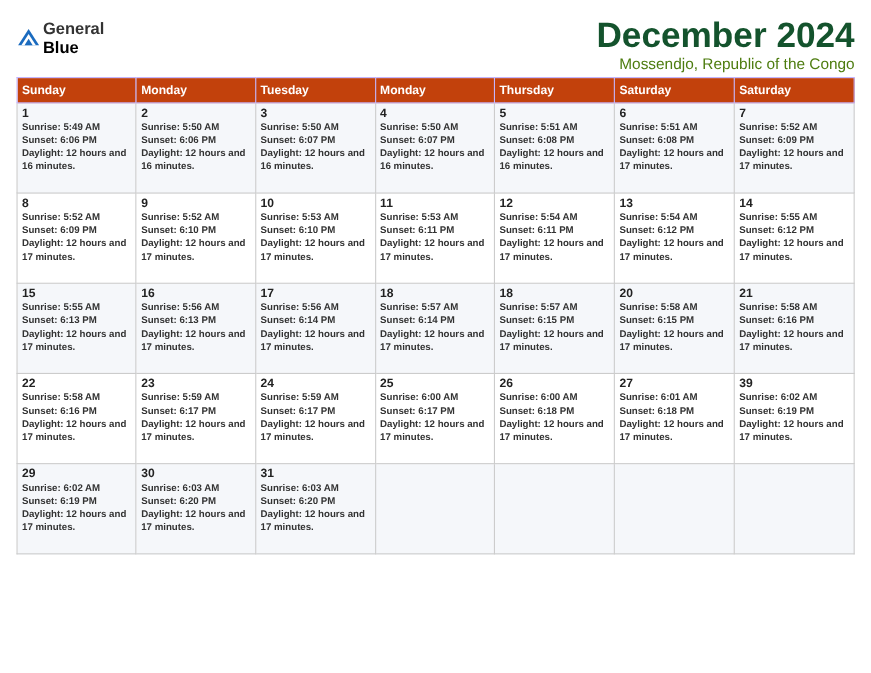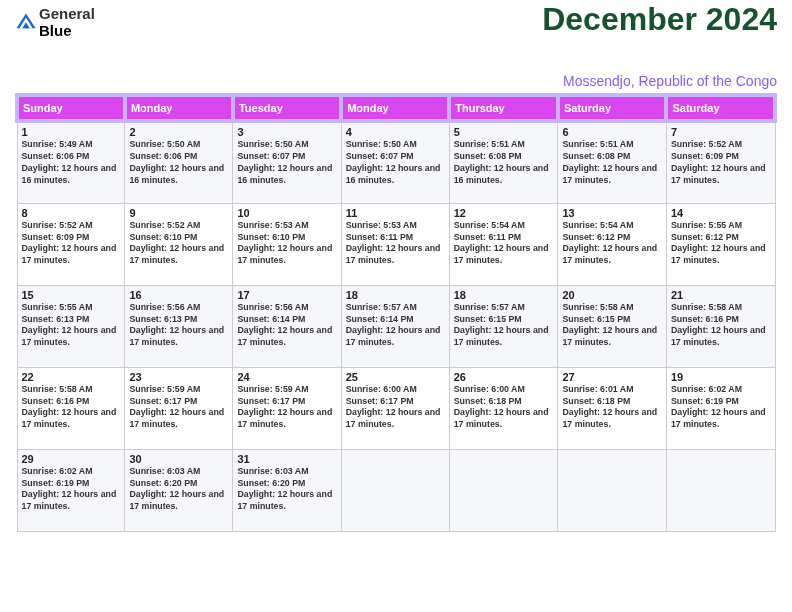--- a/index.html
+++ b/index.html
@@ -5,21 +5,21 @@
     * { margin: 0; padding: 0; box-sizing: border-box; }
     body {
       font-family: Arial, sans-serif;
       background: #fff;
       width: 792px;
       height: 612px;
       overflow: hidden;
     }
     .container {
       width: 792px;
-      padding: 2px 15px;
+      padding: 15px 15px;
     }
     .header-top {
       display: flex;
       align-items: flex-start;
       justify-content: space-between;
       margin-bottom: 4px;
     }
     .logo {
       display: flex;
       align-items: center;
@@ -49,36 +49,35 @@
       text-align: right;
     }
     .month-title {
       font-size: 32px;
       font-weight: bold;
       color: #14532d;
       line-height: 1.1;
     }
     .location {
       font-size: 14px;
-      color: #8b5cf6;
-      margin-top: 36px;
+      color: #4d7c0f;
     }
     table {
       width: 100%;
       border-collapse: collapse;
       font-size: 9.5px;
     }
     thead tr th {
-      background-color: #d946ef;
+      background-color: #c2410c;
       color: #fff;
       padding: 5px 4px;
       text-align: left;
       font-size: 11px;
       font-weight: bold;
-      border: 4px solid #c4b5fd;
+      border: 1px solid #c4b5fd;
     }
     tbody tr td {
       border: 1px solid #ccc;
       padding: 3px 4px;
       vertical-align: top;
       width: 113px;
       height: 82px;
     }
     tbody tr:nth-child(odd) td {
       background-color: #f5f7fa;
@@ -247,21 +246,21 @@
           </td>
           <td>
             <span class="day-num">26</span>
             <div class="day-info">Sunrise: 6:00 AM<br>Sunset: 6:18 PM<br>Daylight: 12 hours and 17 minutes.</div>
           </td>
           <td>
             <span class="day-num">27</span>
             <div class="day-info">Sunrise: 6:01 AM<br>Sunset: 6:18 PM<br>Daylight: 12 hours and 17 minutes.</div>
           </td>
           <td>
-            <span class="day-num">19</span>
+            <span class="day-num">39</span>
             <div class="day-info">Sunrise: 6:02 AM<br>Sunset: 6:19 PM<br>Daylight: 12 hours and 17 minutes.</div>
           </td>
         </tr>
         <tr>
           <td>
             <span class="day-num">29</span>
             <div class="day-info">Sunrise: 6:02 AM<br>Sunset: 6:19 PM<br>Daylight: 12 hours and 17 minutes.</div>
           </td>
           <td>
             <span class="day-num">30</span>

